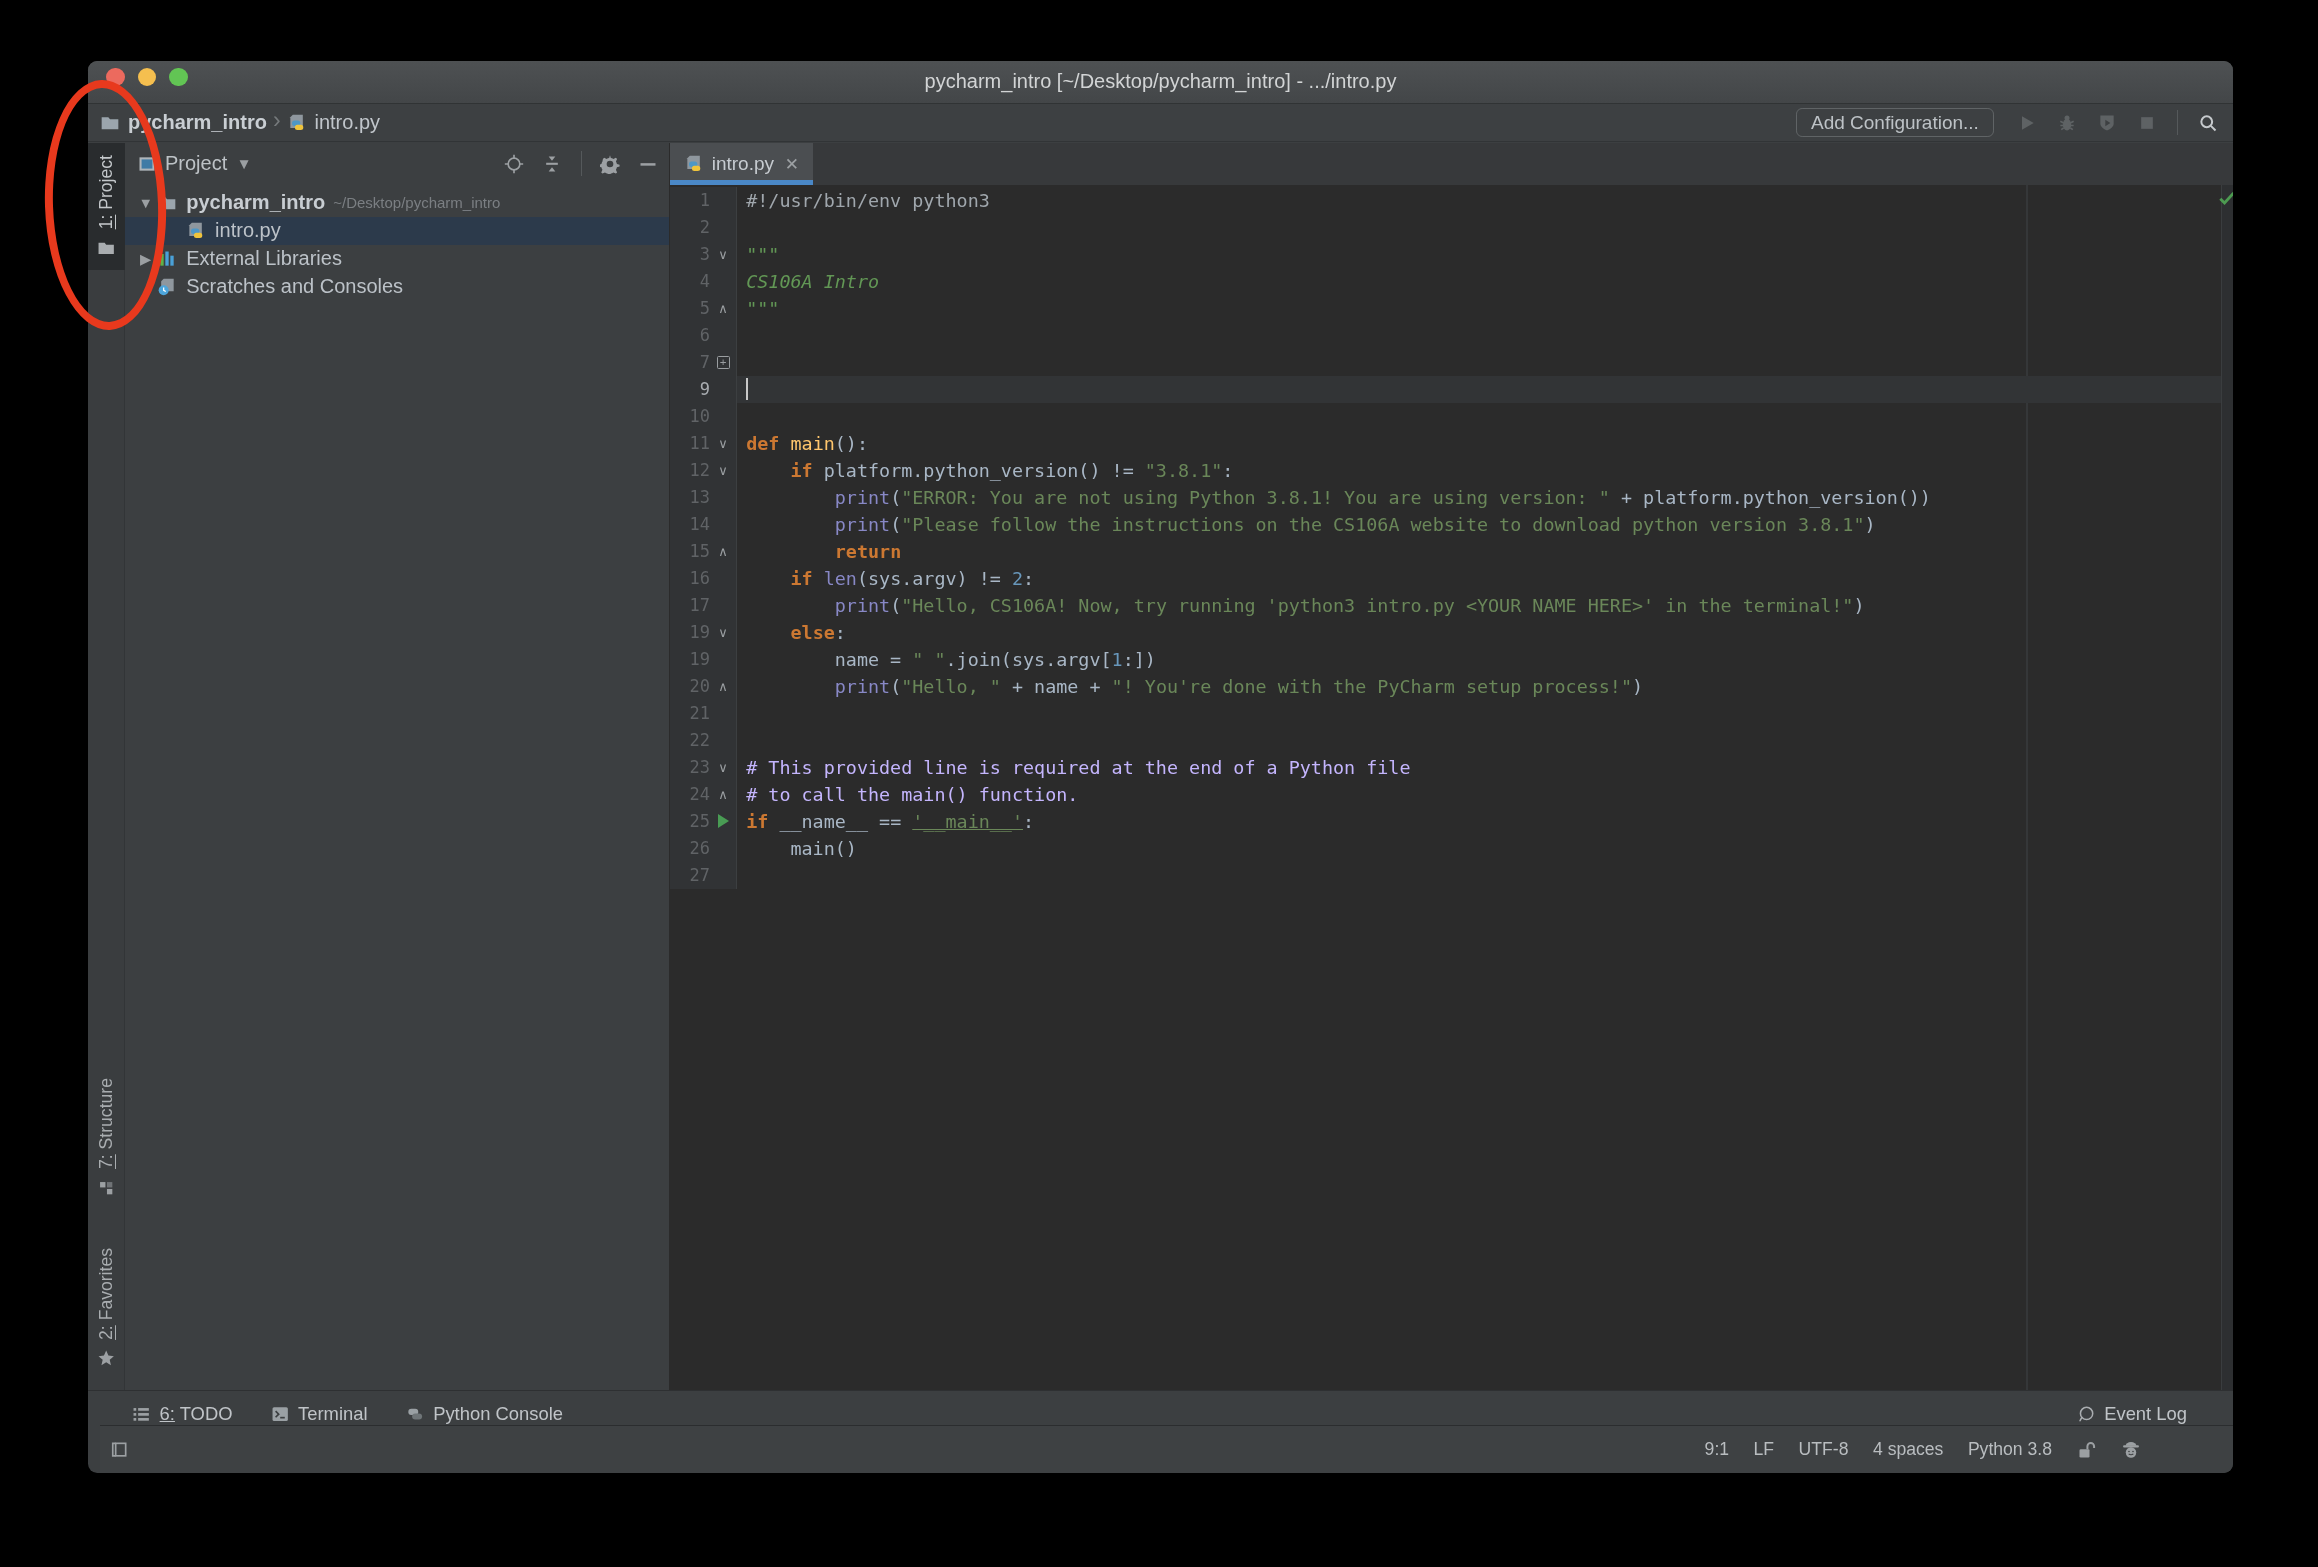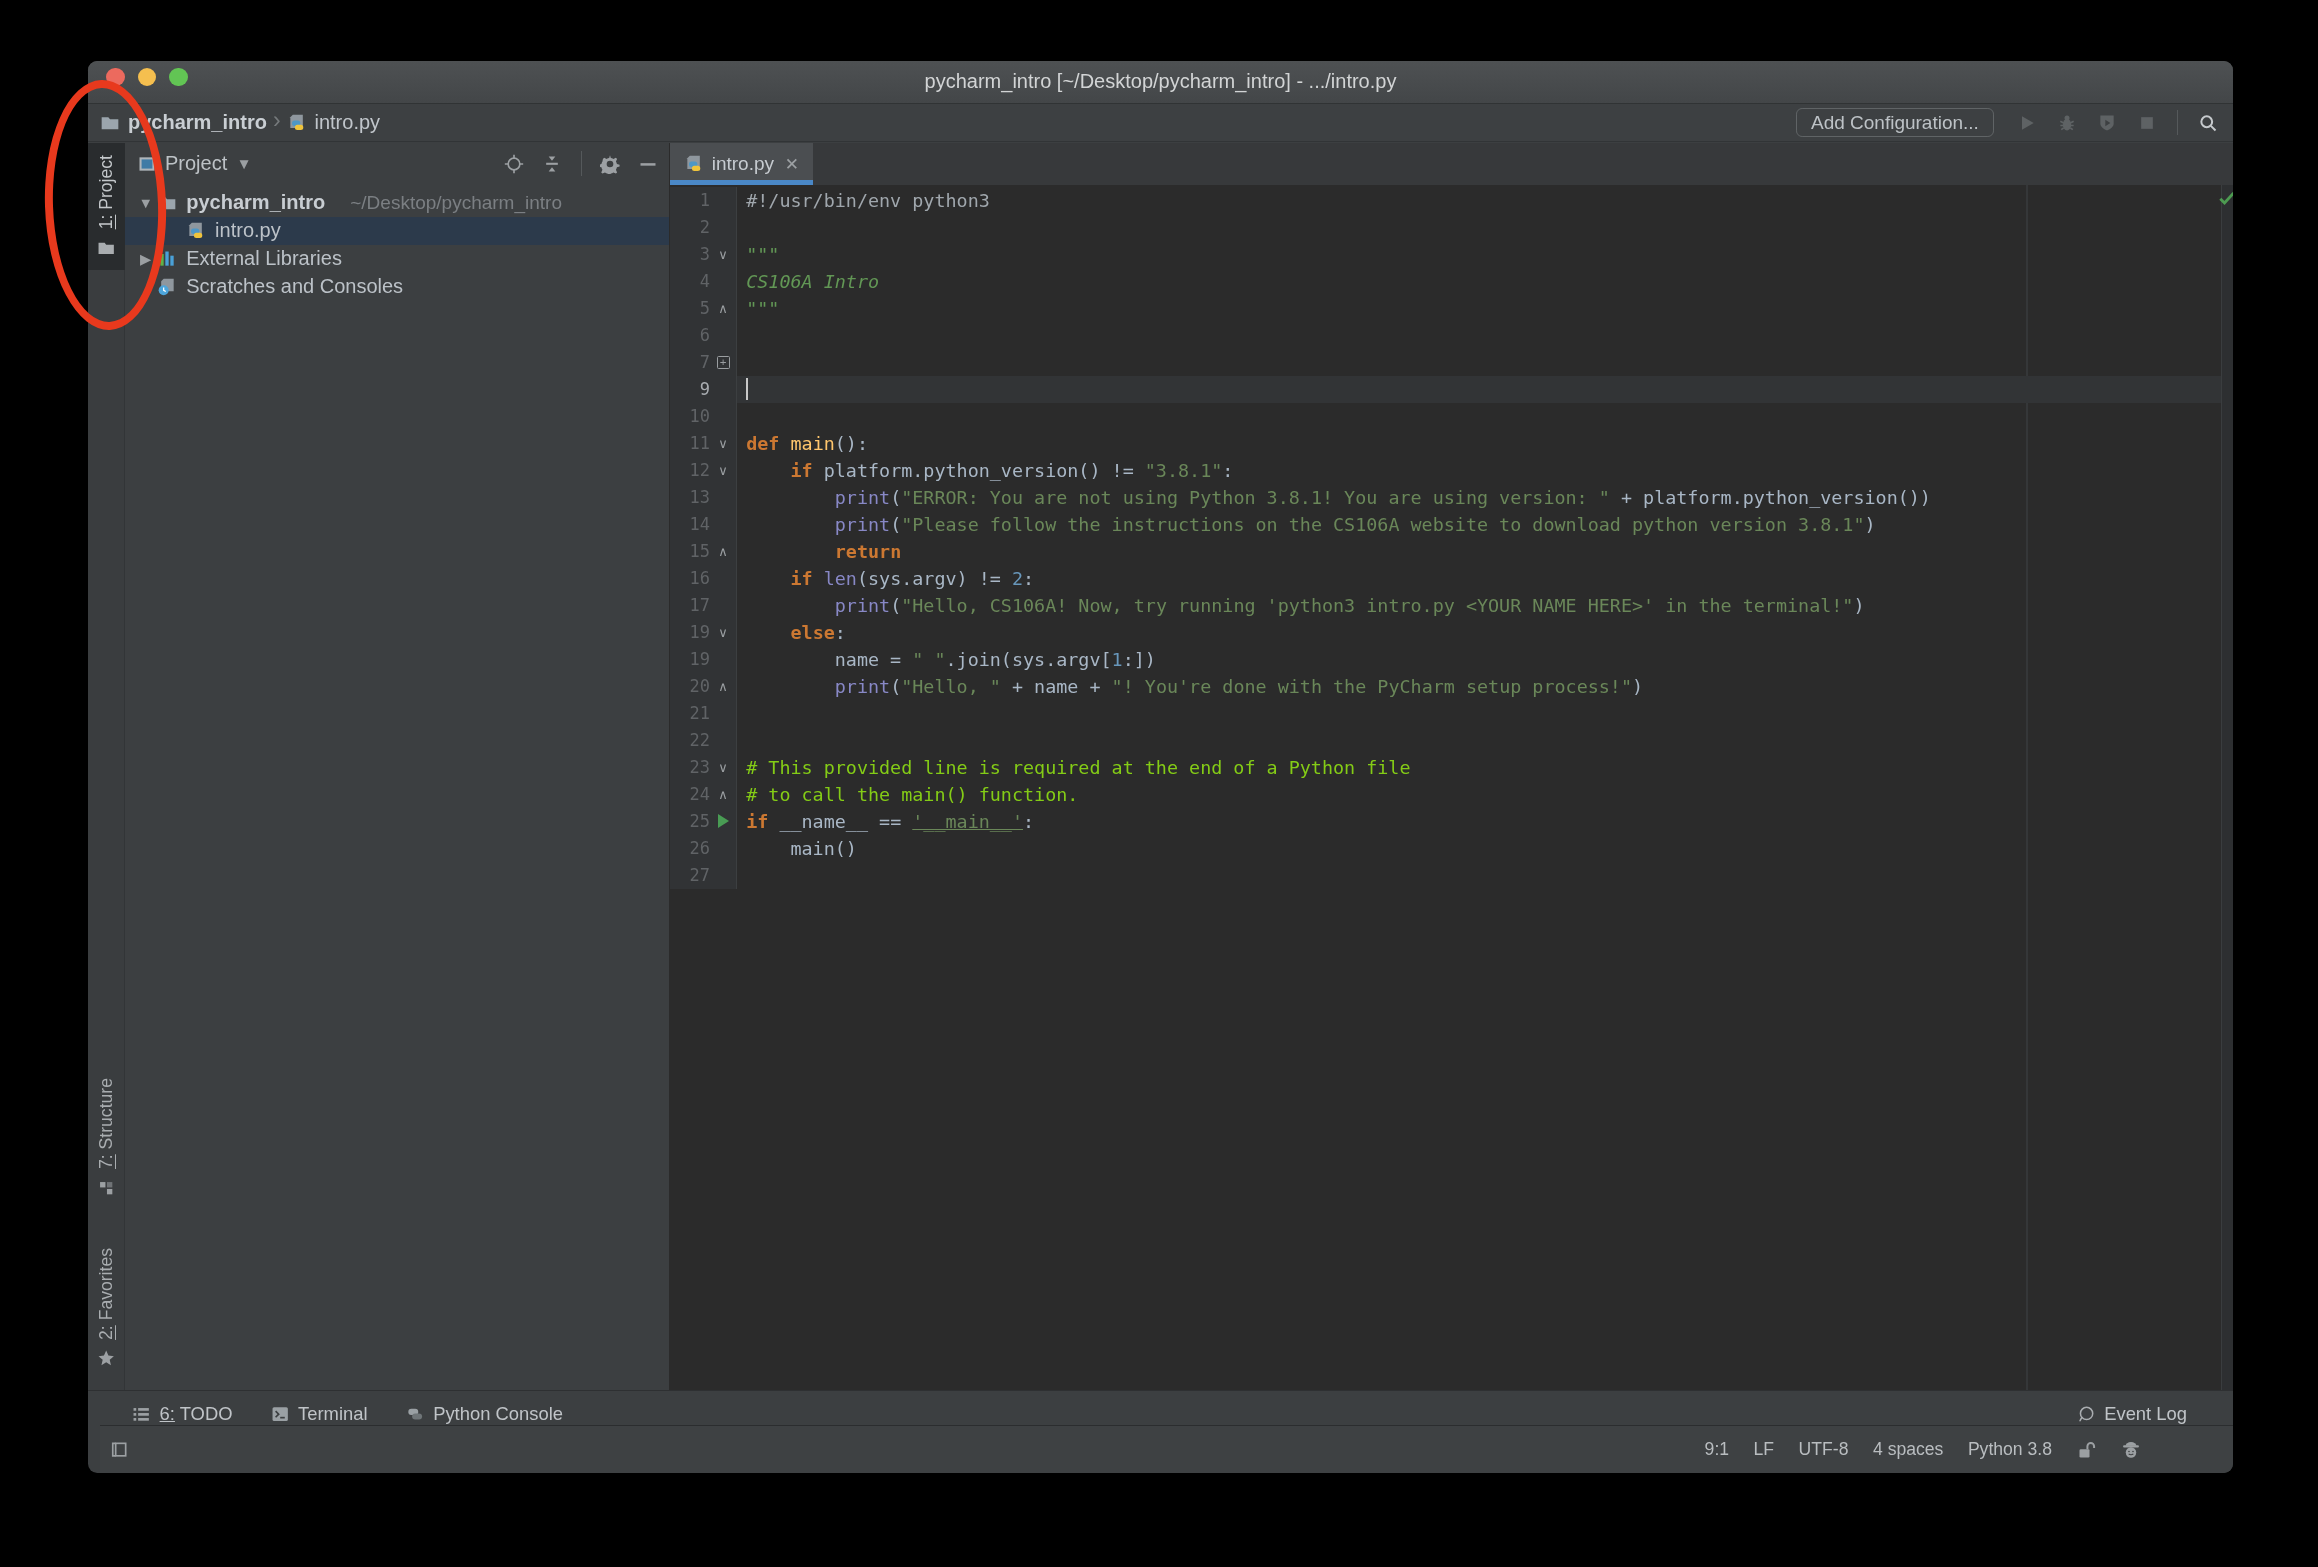--- a/index.html
+++ b/index.html
@@ -48,21 +48,21 @@
   .phead-label { font-size:20px; color:#bdc2c6; margin-left:7.7px; }
   .phead-caret { color:#9b9fa2; font-size:15.3px; margin-left:9.2px; }
   .phead-spacer { flex:1; }
   .phead-icons { display:flex; align-items:center; gap:18.4px; }
   .tree { padding-top:4.6px; }
   .trow { height:28px; display:flex; align-items:center; font-size:20px; color:#bcc2c8; white-space:nowrap; }
   .trow.selected { background:#2c3a4b; }
   .texp { width:23px; text-align:center; color:#9b9fa2; font-size:14.6px; flex:none; }
   .ticon { width:23px; height:20px; margin-right:6.1px; flex:none; }
   .tlabel.bold { font-weight:bold; color:#c8cdd2; }
-  .tpath { color:#7b7f83; margin-left:25px; font-size:19px; }
+  .tpath { color:#7b7f83; margin-left:8px; font-size:15px; }
 
   
   .editor { flex:1; display:flex; flex-direction:column; min-width:0; }
   .tabbar { height:42px; background:#37393b; display:flex; }
   .tab { position:relative; display:flex; align-items:center; gap:7.7px; padding:0 14px;
          background:#4b4e51; }
   .tab::after { content:""; position:absolute; left:0; right:0; bottom:0; height:4.6px; background:#4a88c7; }
   .tab-label { font-size:19px; color:#c6cbd0; }
   .tab-close { color:#9ca0a3; font-size:17px; margin-left:3.1px; }
   .ebody { flex:1; position:relative; background:#2b2b2b; overflow:hidden; padding-top:1.5px; }
@@ -79,21 +79,21 @@
   .fm { color:#9a9ea1; font-size:13px; font-family:"DejaVu Sans", sans-serif; }
   .fmbox { width:13px; height:13px; border:0.8px solid #9a9ea1; border-radius:1.5px; color:#9a9ea1;
            font-size:11.5px; line-height:11.5px; text-align:center; }
   .runtri { width:0; height:0; border-left:11.5px solid #499c54; border-top:7px solid transparent; border-bottom:7px solid transparent; }
   .ctext { flex:1; white-space:pre; font-family:"DejaVu Sans Mono", monospace; font-size:18.4px; padding-left:9.2px; }
   .crow.cur .ctext { background:#323436; align-self:stretch; display:flex; align-items:center; }
   .caret { display:inline-block; width:1.5px; height:21.5px; background:#c8c8c8; vertical-align:middle; }
 
   .tk-sheb { color:#a0a7ad; } .tk-doc { color:#629755; } .tk-doci { color:#629755; font-style:italic; }
   .tk-kw { color:#cc7832; font-weight:bold; } .tk-fn { color:#ffc66d; } .tk-txt { color:#a9b7c6; }
-  .tk-str { color:#6a8759; } .tk-com { color:#84cc16;margin-top:47px; } .tk-bi { color:#8888c6; } .tk-num { color:#6897bb; }
+  .tk-str { color:#6a8759; } .tk-com { color:#c4b5fd;margin-top:47px; } .tk-bi { color:#8888c6; } .tk-num { color:#6897bb; }
   .tk-lnk { color:#6a8759; text-decoration:underline; }
   .tk-folded { color:#9da4ab; background:#383b3d; outline:0.8px solid #45494b; }
 
   
   .toolbar { position:absolute; left:0; right:0; bottom:48px; height:35px; background:#3c3f41;
              border-top:0.8px solid #2e3032; display:flex; align-items:flex-end; padding:0 46px 0 44px; }
   .tool-btn { display:flex; align-items:center; gap:9.2px; margin-right:38px; font-size:18.4px; color:#c0c4c8; }
   .tool-btn .mn::first-letter { text-decoration:underline; }
   .tool-btn .mn { display:block; }
   .toolbar-spacer { flex:1; }

